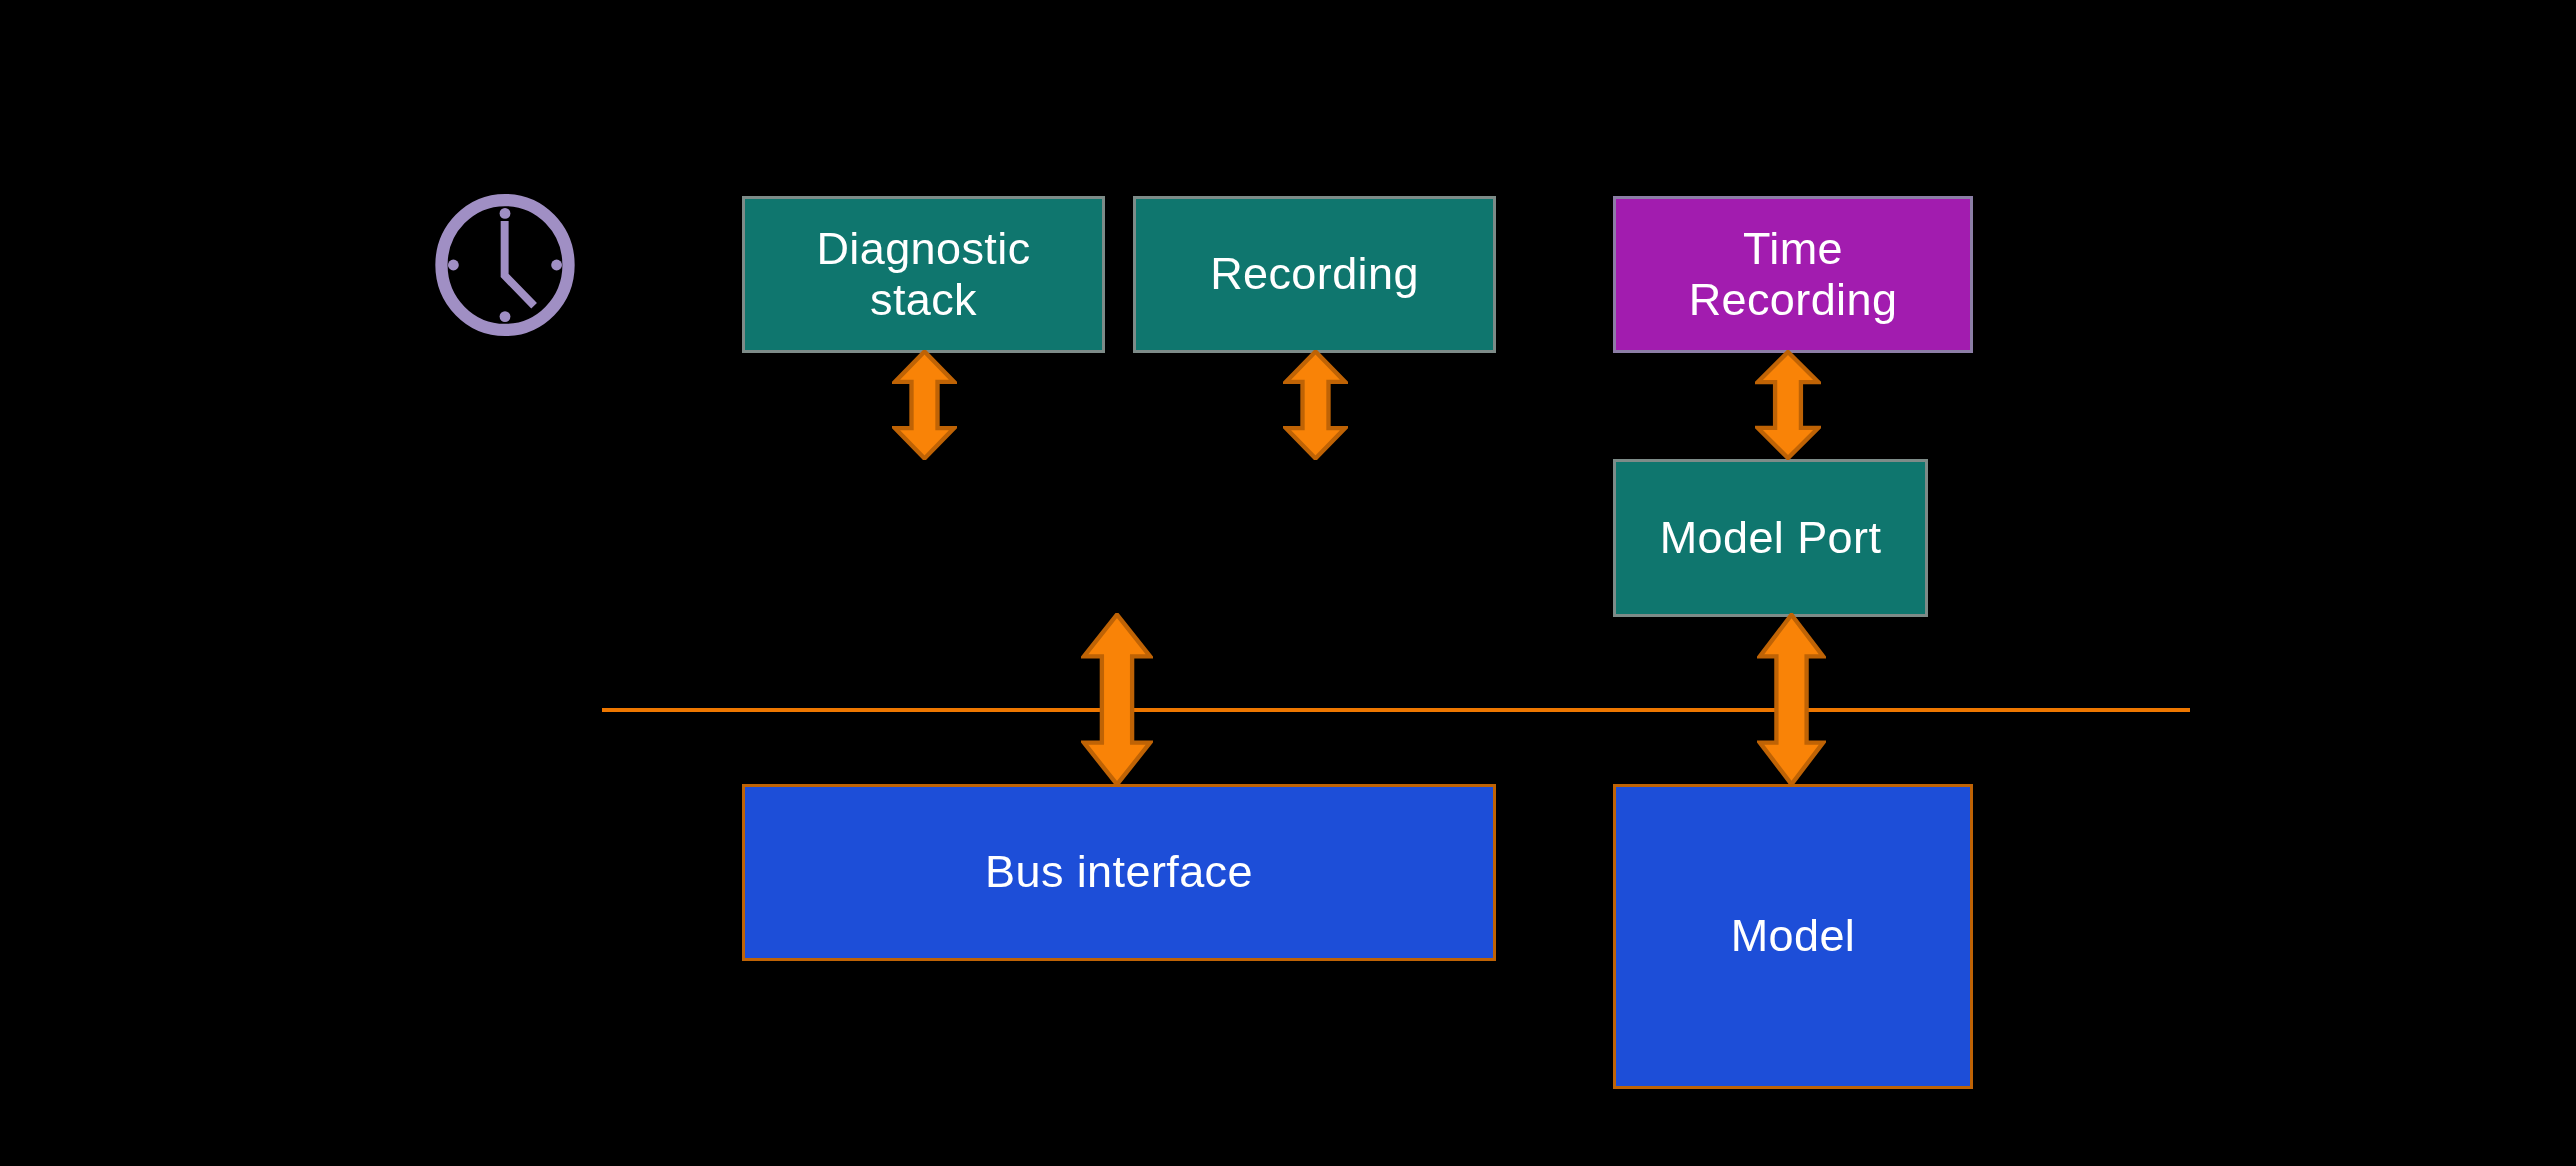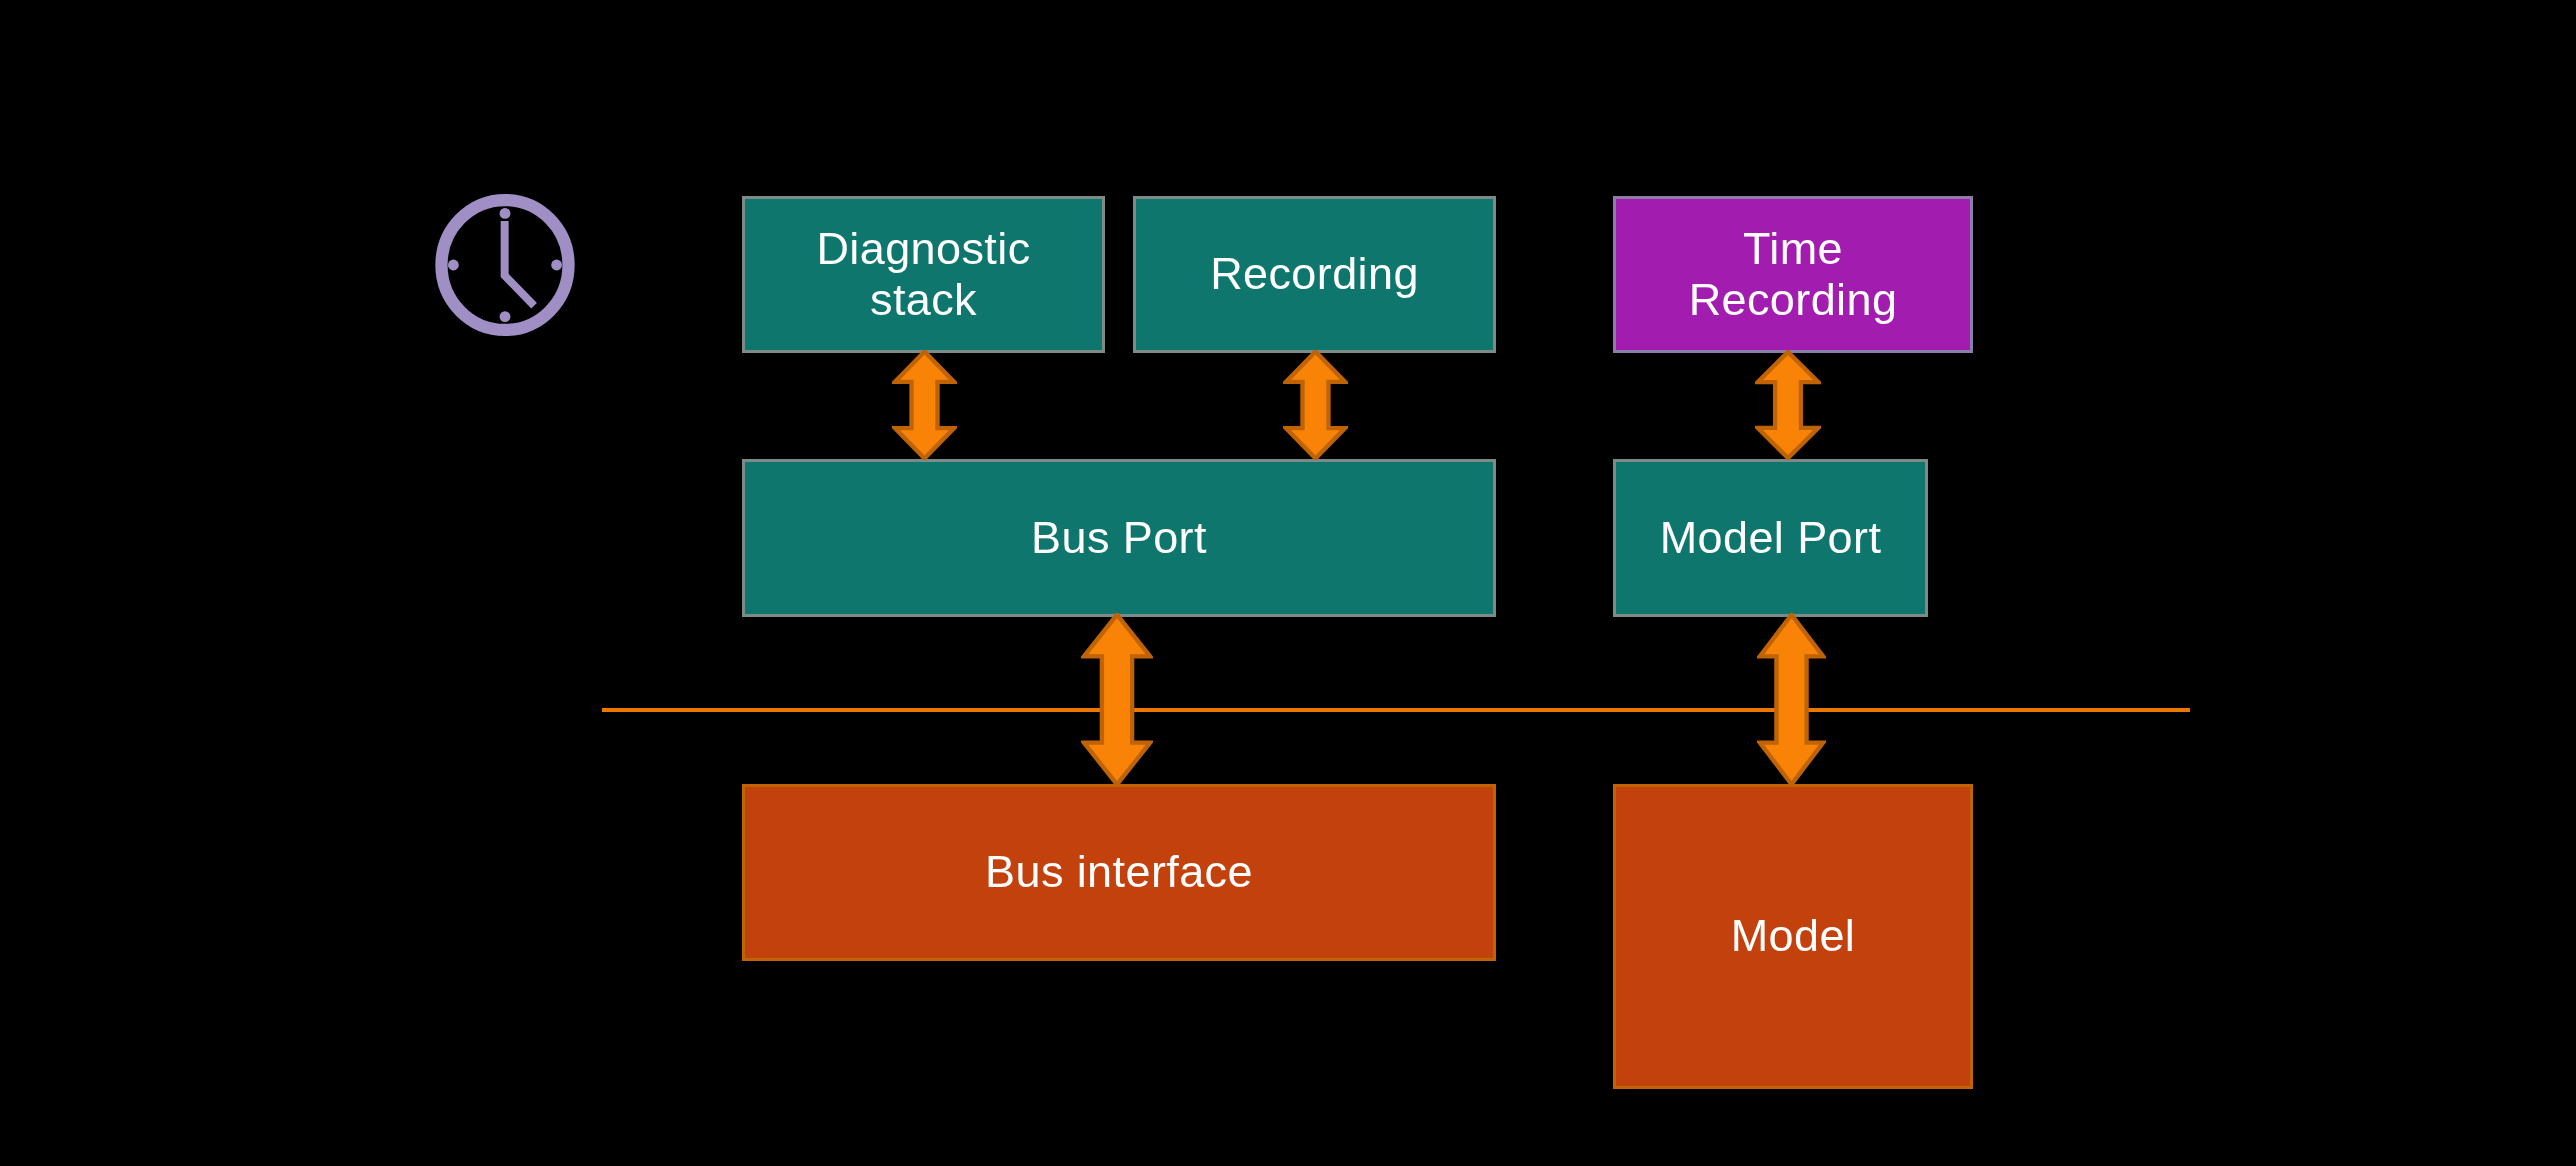--- a/index.html
+++ b/index.html
@@ -42,21 +42,21 @@
 
   .node-gray {
     background: #0f766e;
     border: 3.6px solid #7d8b88;
   }
   .node-purple {
     background: #a21caf;
     border: 3.6px solid #8c7ea6;
   }
   .node-orange {
-    background: #c2410c;
+    background: #1d4ed8;
     border: 3.6px solid #bf6305;
   }
 
   
   .boundary-line {
     position: absolute;
     background: #ee7700;
   }
 
   
@@ -91,23 +91,20 @@
   </div>
 
   <div class="node node-gray" style="left:1133px; top:196px; width:363px; height:157px; font-size:45px;">
     <span class="label">Recording</span>
   </div>
 
   <div class="node node-purple" style="left:1613px; top:196px; width:360px; height:157px; font-size:45px;">
     <span class="label"><span>Time</span><br><span>Recording</span></span>
   </div>
 
-  <div class="node node-gray" style="left:742px; top:459px; width:754px; height:158px; font-size:45px;">
-    <span class="label">Bus Port</span>
-  </div>
 
   <div class="node node-gray" style="left:1613px; top:459px; width:315px; height:158px; font-size:45px;">
     <span class="label">Model Port</span>
   </div>
 
   <div class="boundary-line" style="left:602px; top:708px; width:1588px; height:4.3px;"></div>
 
   <div class="node node-orange" style="left:742px; top:784px; width:754px; height:177px; font-size:45px;">
     <span class="label">Bus interface</span>
   </div>

